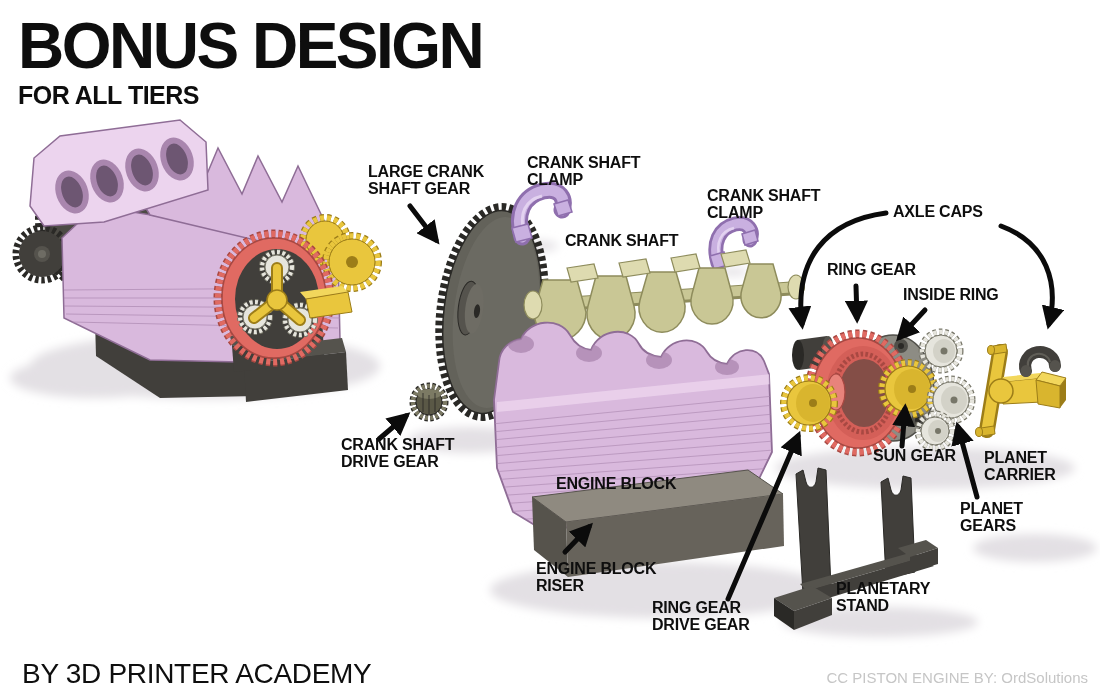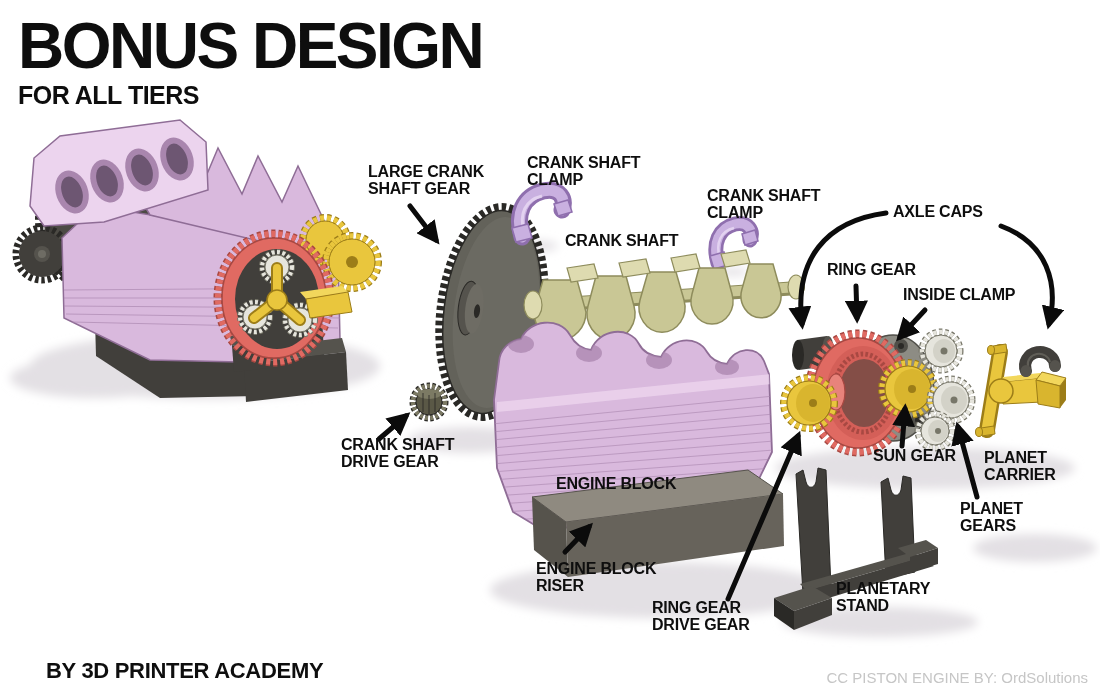--- a/index.html
+++ b/index.html
@@ -13,21 +13,21 @@
     letter-spacing:-0.2px;color:var(--text,#0e0e0e);white-space:pre-line;
   }
   .title-block{position:absolute;left:18px;top:14px;color:var(--text,#0e0e0e);}
   .title{font-size:64px;font-weight:bold;letter-spacing:-2.5px;line-height:1;}
   .subtitle{font-size:25px;font-weight:bold;letter-spacing:-0.5px;margin-top:3px;}
   .product-name{
     position:absolute;left:50px;top:506px;font-size:148px;font-weight:bold;
     letter-spacing:-6px;line-height:148px;color:var(--text,#0d0d0d);
   }
   .product-desc{position:absolute;left:22px;top:638px;font-size:20px;font-weight:bold;letter-spacing:-0.3px;color:var(--text,#0e0e0e);}
-  .product-by{position:absolute;left:22px;top:658px;font-size:22px;font-weight:bold;letter-spacing:-0.3px;color:var(--text,#0e0e0e);margin-left:24px;}
+  .product-by{position:absolute;left:22px;top:658px;font-size:28px;font-weight:normal;letter-spacing:-0.3px;color:var(--text,#0e0e0e);}
   .credit{position:absolute;right:12px;top:669px;font-size:15px;color:var(--credit-gray,#c6c6c6);}
 </style>
 </head>
 <body>
 
 <div class="stage">
 
 <svg class="art" width="1100" height="695" viewBox="0 0 1100 695">
   <defs>
     <filter id="blur5" x="-40%" y="-40%" width="180%" height="180%">
@@ -350,21 +350,21 @@
 
 <div class="lbl" style="left:368px;top:164px">LARGE CRANK
 SHAFT GEAR</div>
 <div class="lbl" style="left:527px;top:155px">CRANK SHAFT
 CLAMP</div>
 <div class="lbl" style="left:565px;top:233px">CRANK SHAFT</div>
 <div class="lbl" style="left:707px;top:188px">CRANK SHAFT
 CLAMP</div>
 <div class="lbl" style="left:893px;top:204px">AXLE CAPS</div>
 <div class="lbl" style="left:827px;top:262px">RING GEAR</div>
-<div class="lbl" style="left:903px;top:287px">INSIDE CLAMP</div>
+<div class="lbl" style="left:903px;top:287px">INSIDE RING</div>
 <div class="lbl" style="left:341px;top:437px">CRANK SHAFT
 DRIVE GEAR</div>
 <div class="lbl" style="left:556px;top:476px">ENGINE BLOCK</div>
 <div class="lbl" style="left:536px;top:561px">ENGINE BLOCK
 RISER</div>
 <div class="lbl" style="left:652px;top:600px">RING GEAR
 DRIVE GEAR</div>
 <div class="lbl" style="left:836px;top:581px">PLANETARY
 STAND</div>
 <div class="lbl" style="left:873px;top:448px">SUN GEAR</div>

